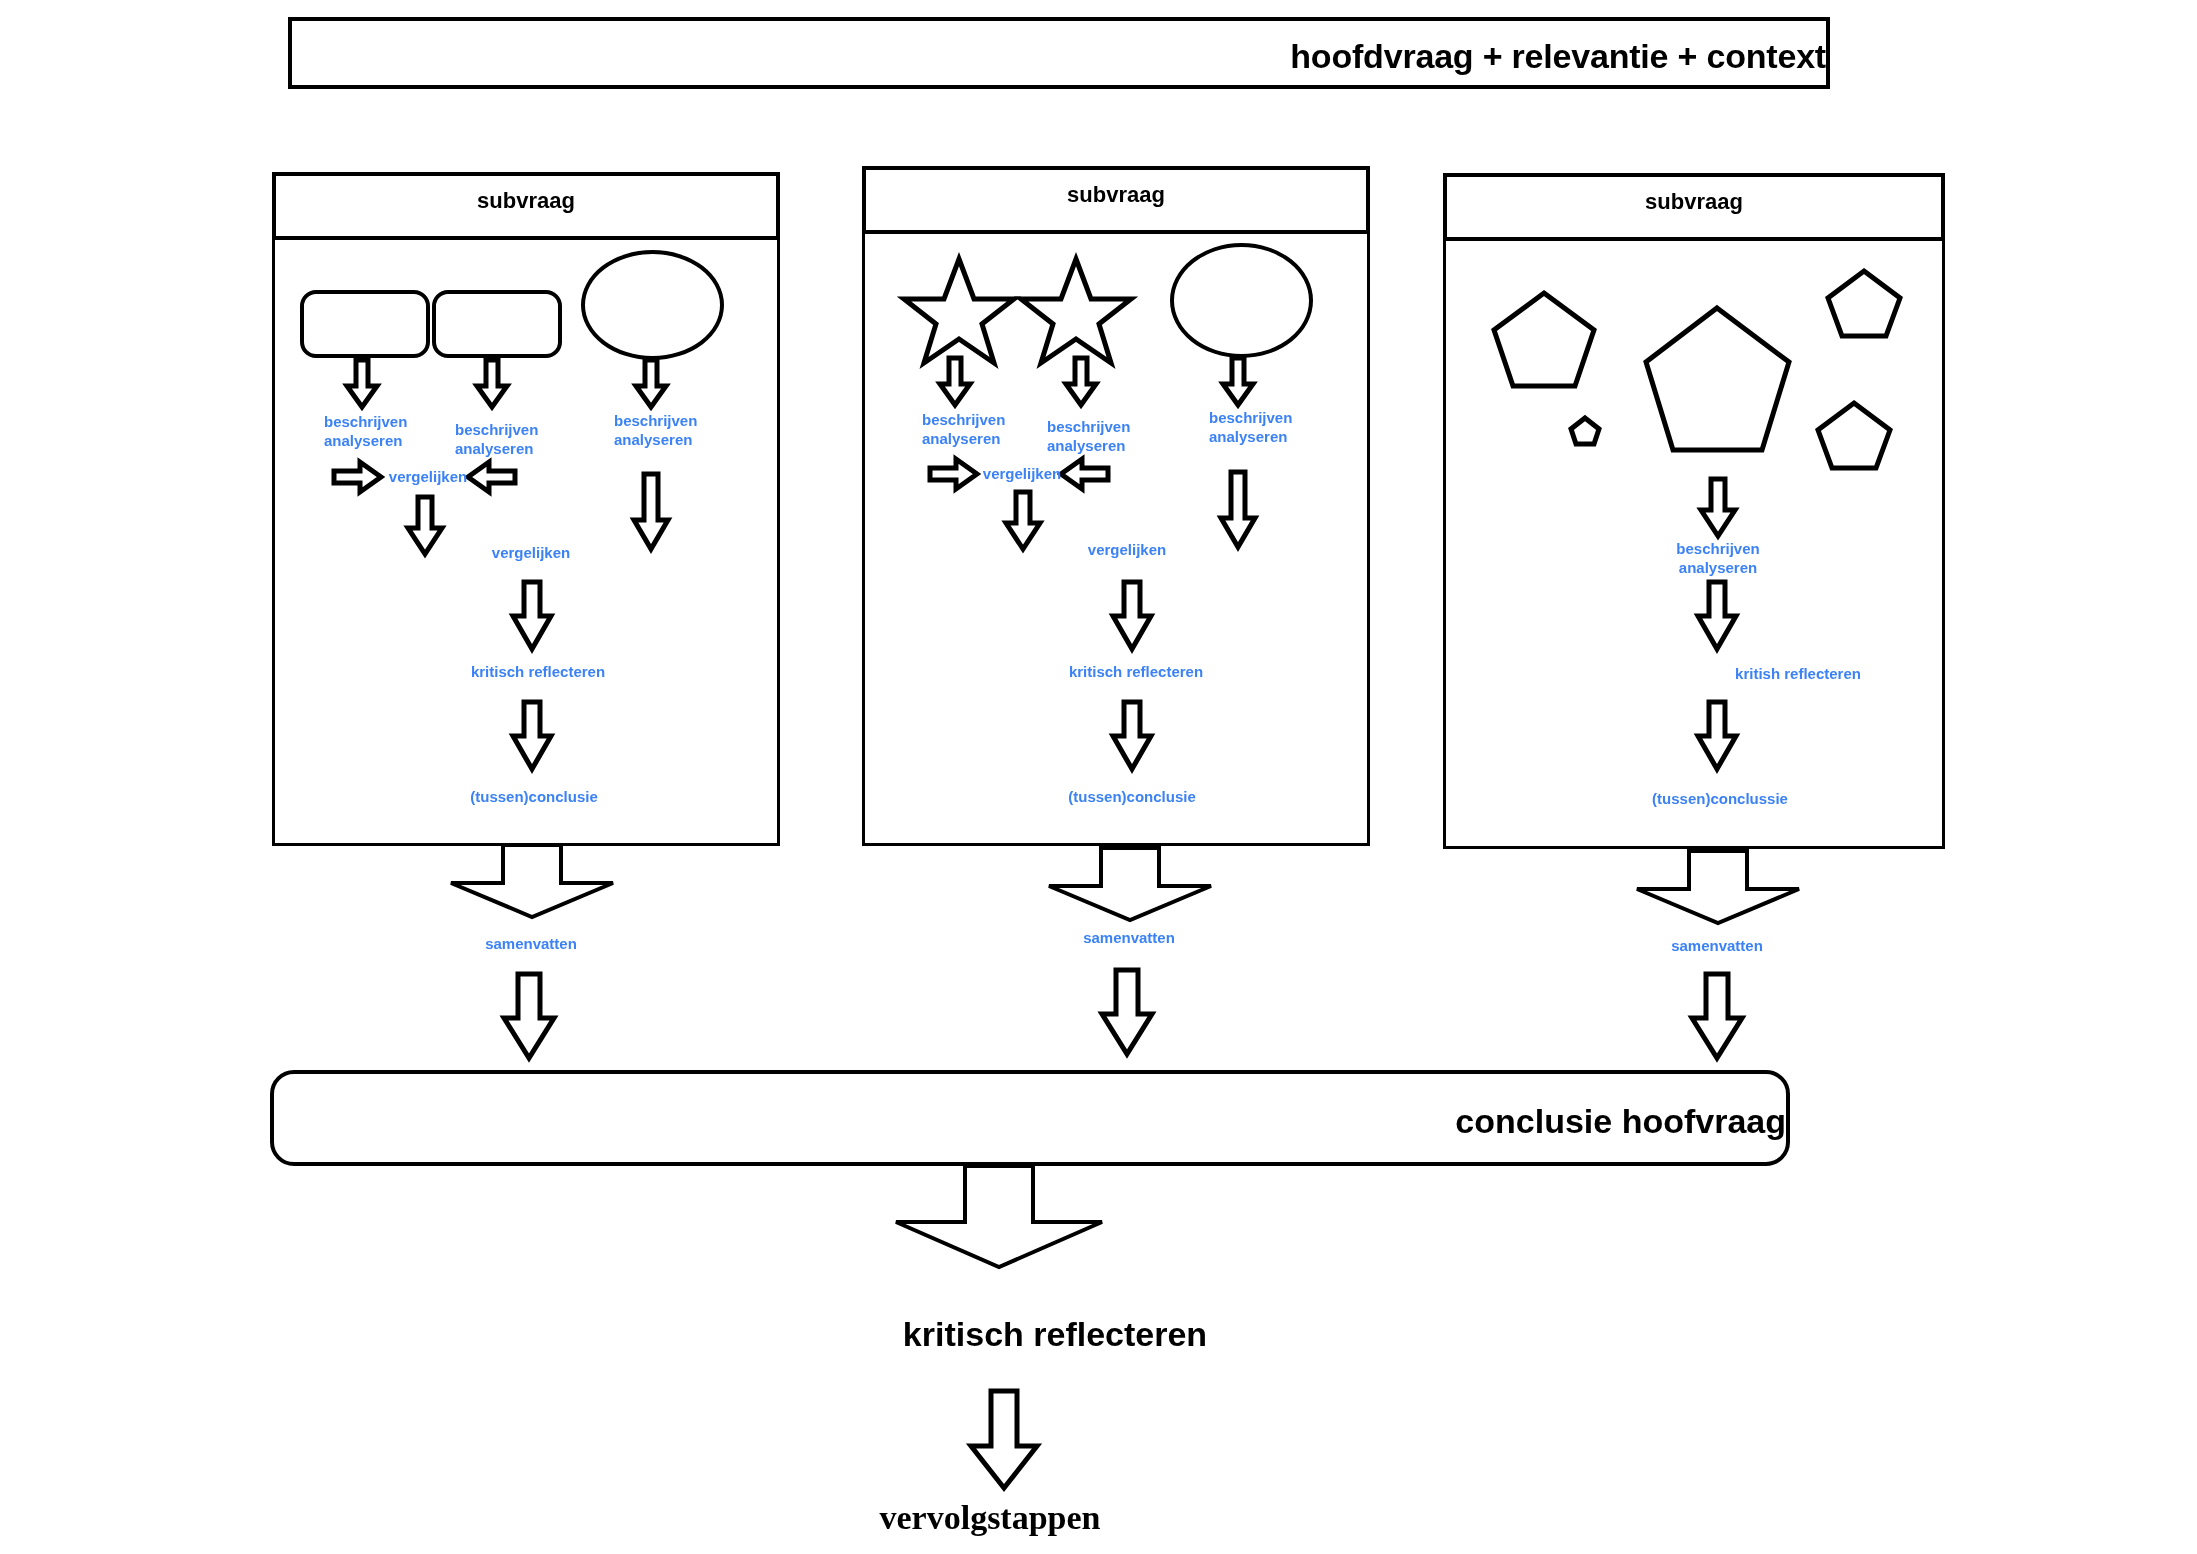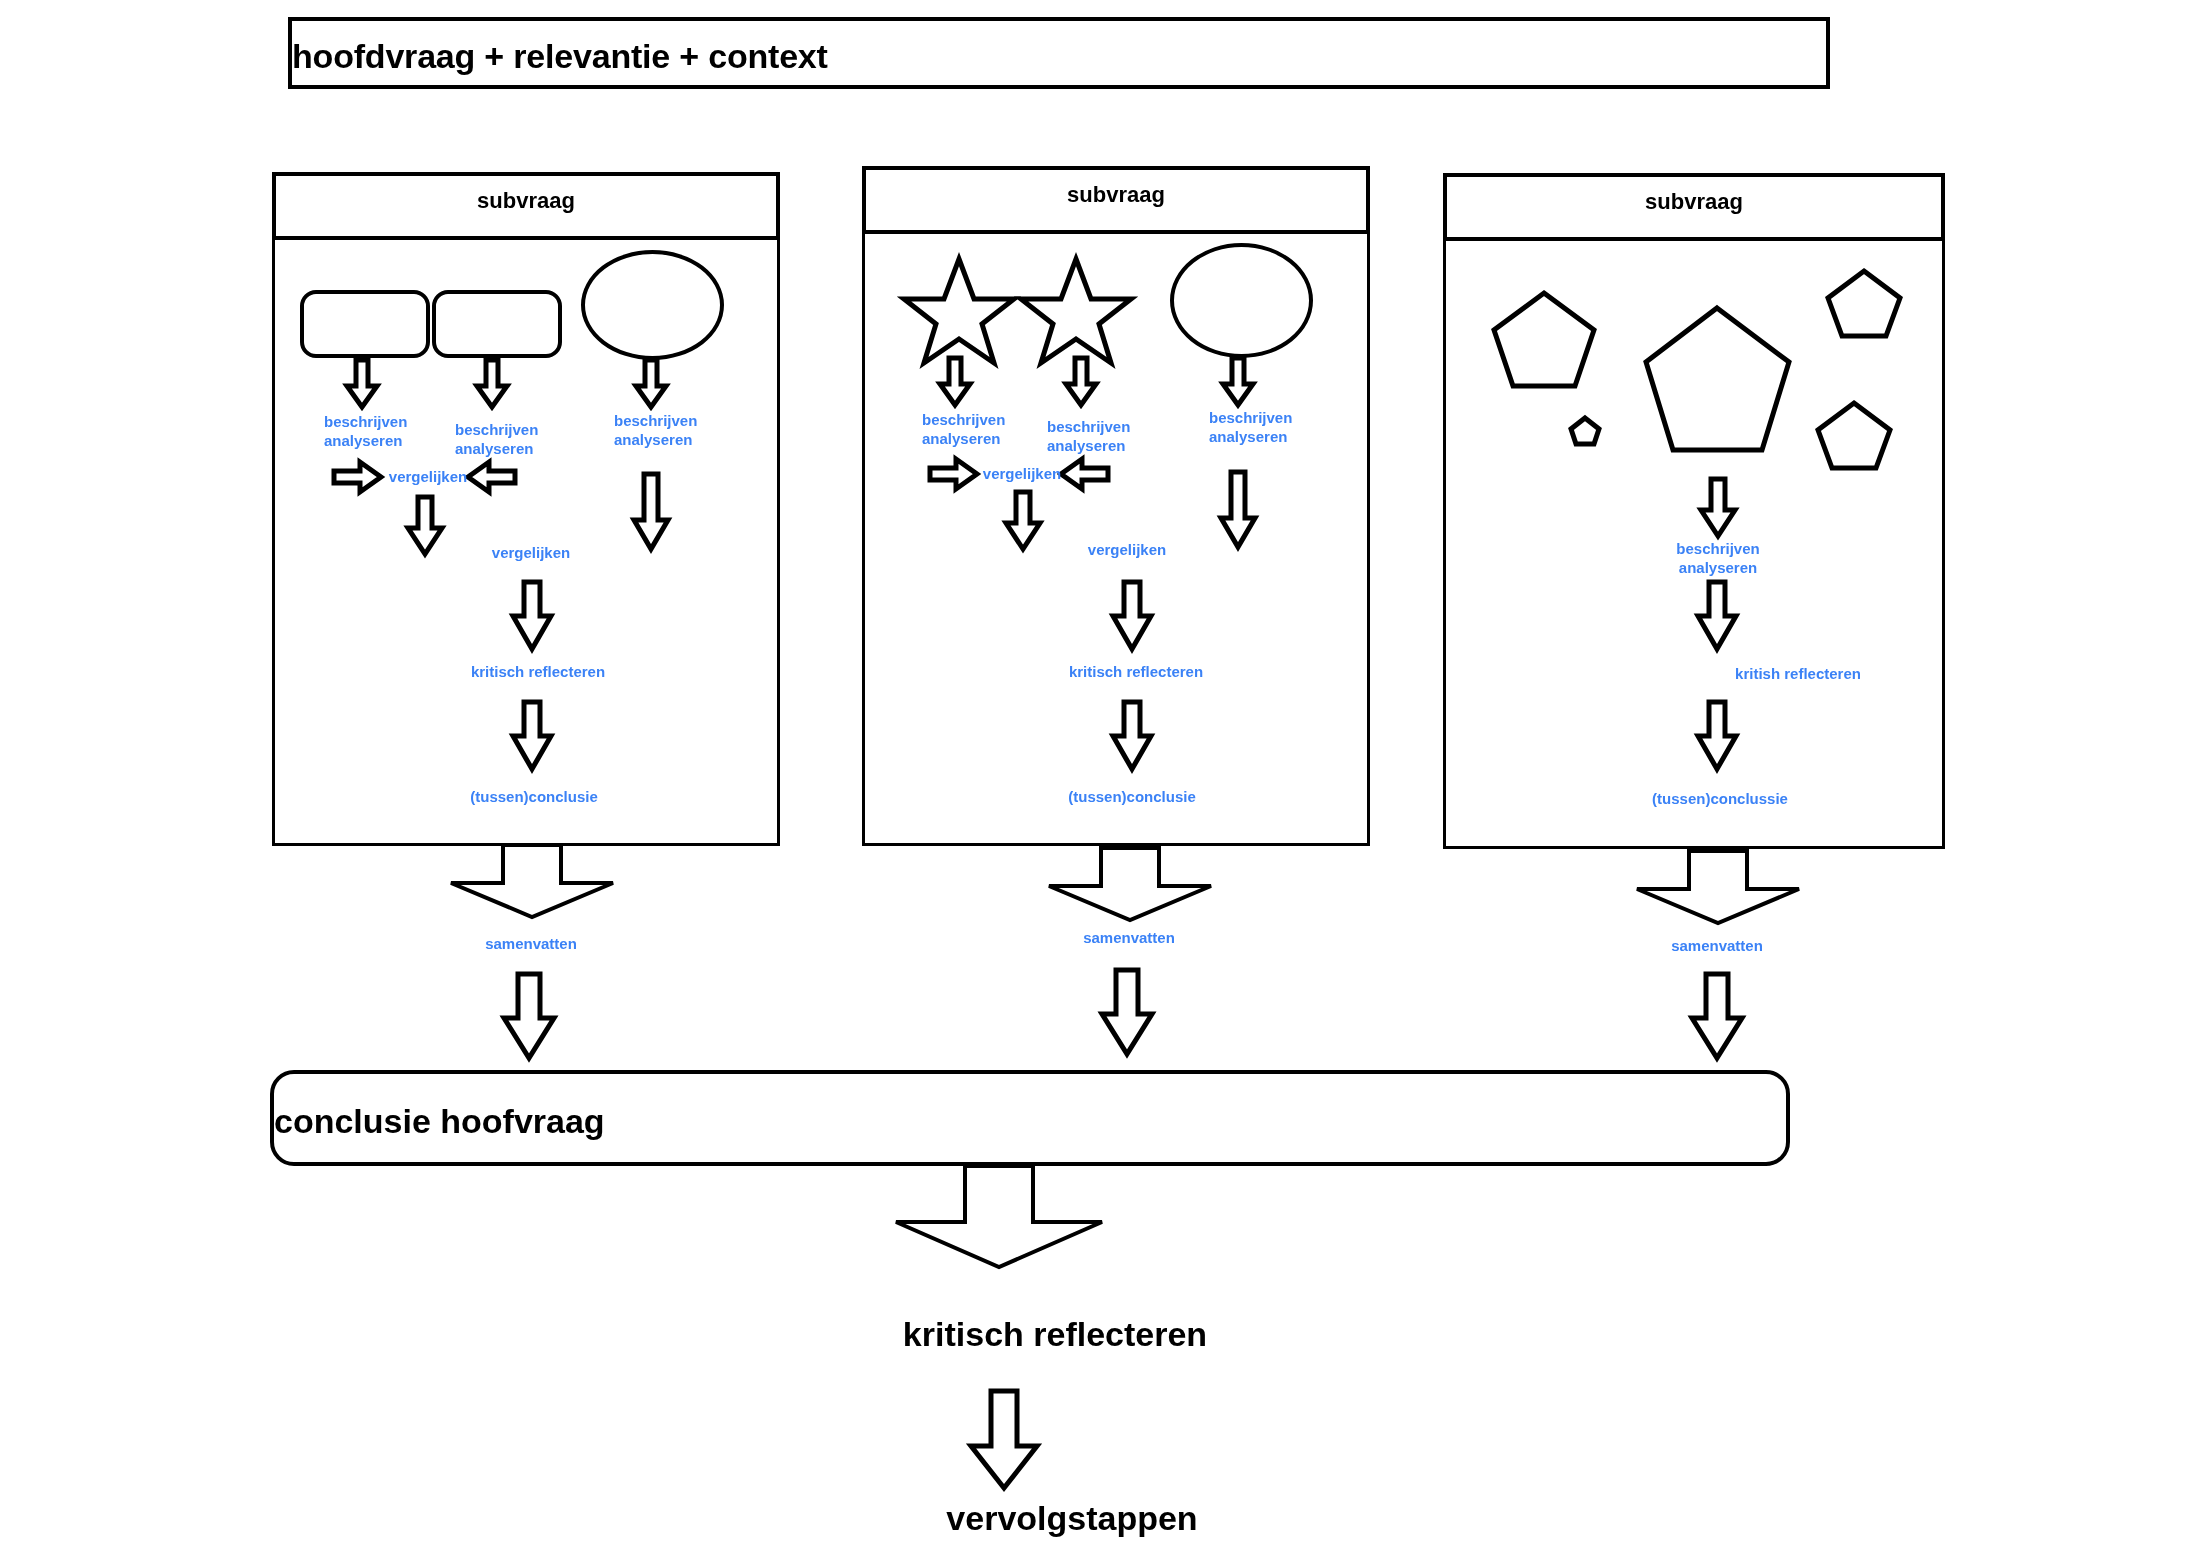--- a/index.html
+++ b/index.html
@@ -22,21 +22,21 @@
   
   .box {
     position: absolute;
     box-sizing: border-box;
     border: 4px solid #000;
     background: #fff;
   }
   .box-title {
     position: absolute;
     left: 0; right: 0;
-    text-align: left;
+    text-align: right;
     font-weight: bold;
     color: #000;
     white-space: nowrap;
   }
 
   
   #main-question-box {
     left: 288px;
     top: 17px;
     width: 1542px;
@@ -332,15 +332,15 @@
   </div>
 
   <svg class="arrow-svg thin-stroke" style="left:890px; top:1166px;" width="218" height="105" viewBox="0 0 218 105">
     <polygon points="75,0 143,0 143,56 212,56 109,101 6,56 75,56"></polygon>
   </svg>
   <div class="big-cap" style="left:1055px; top:1315px;">kritisch reflecteren</div>
 
   <svg class="arrow-svg" style="left:965px; top:1388px;" width="78" height="105" viewBox="0 0 78 105">
     <polygon points="26,3 52,3 52,58 72,58 39,100 6,58 26,58"></polygon>
   </svg>
-  <div class="big-cap" style="left:1072px; top:1499px;">vervolgstappen</div>
+  <div class="big-cap" style="left:990px; top:1499px;font-family:Liberation Serif, serif;">vervolgstappen</div>
 
 </div>
 
 </body></html>

